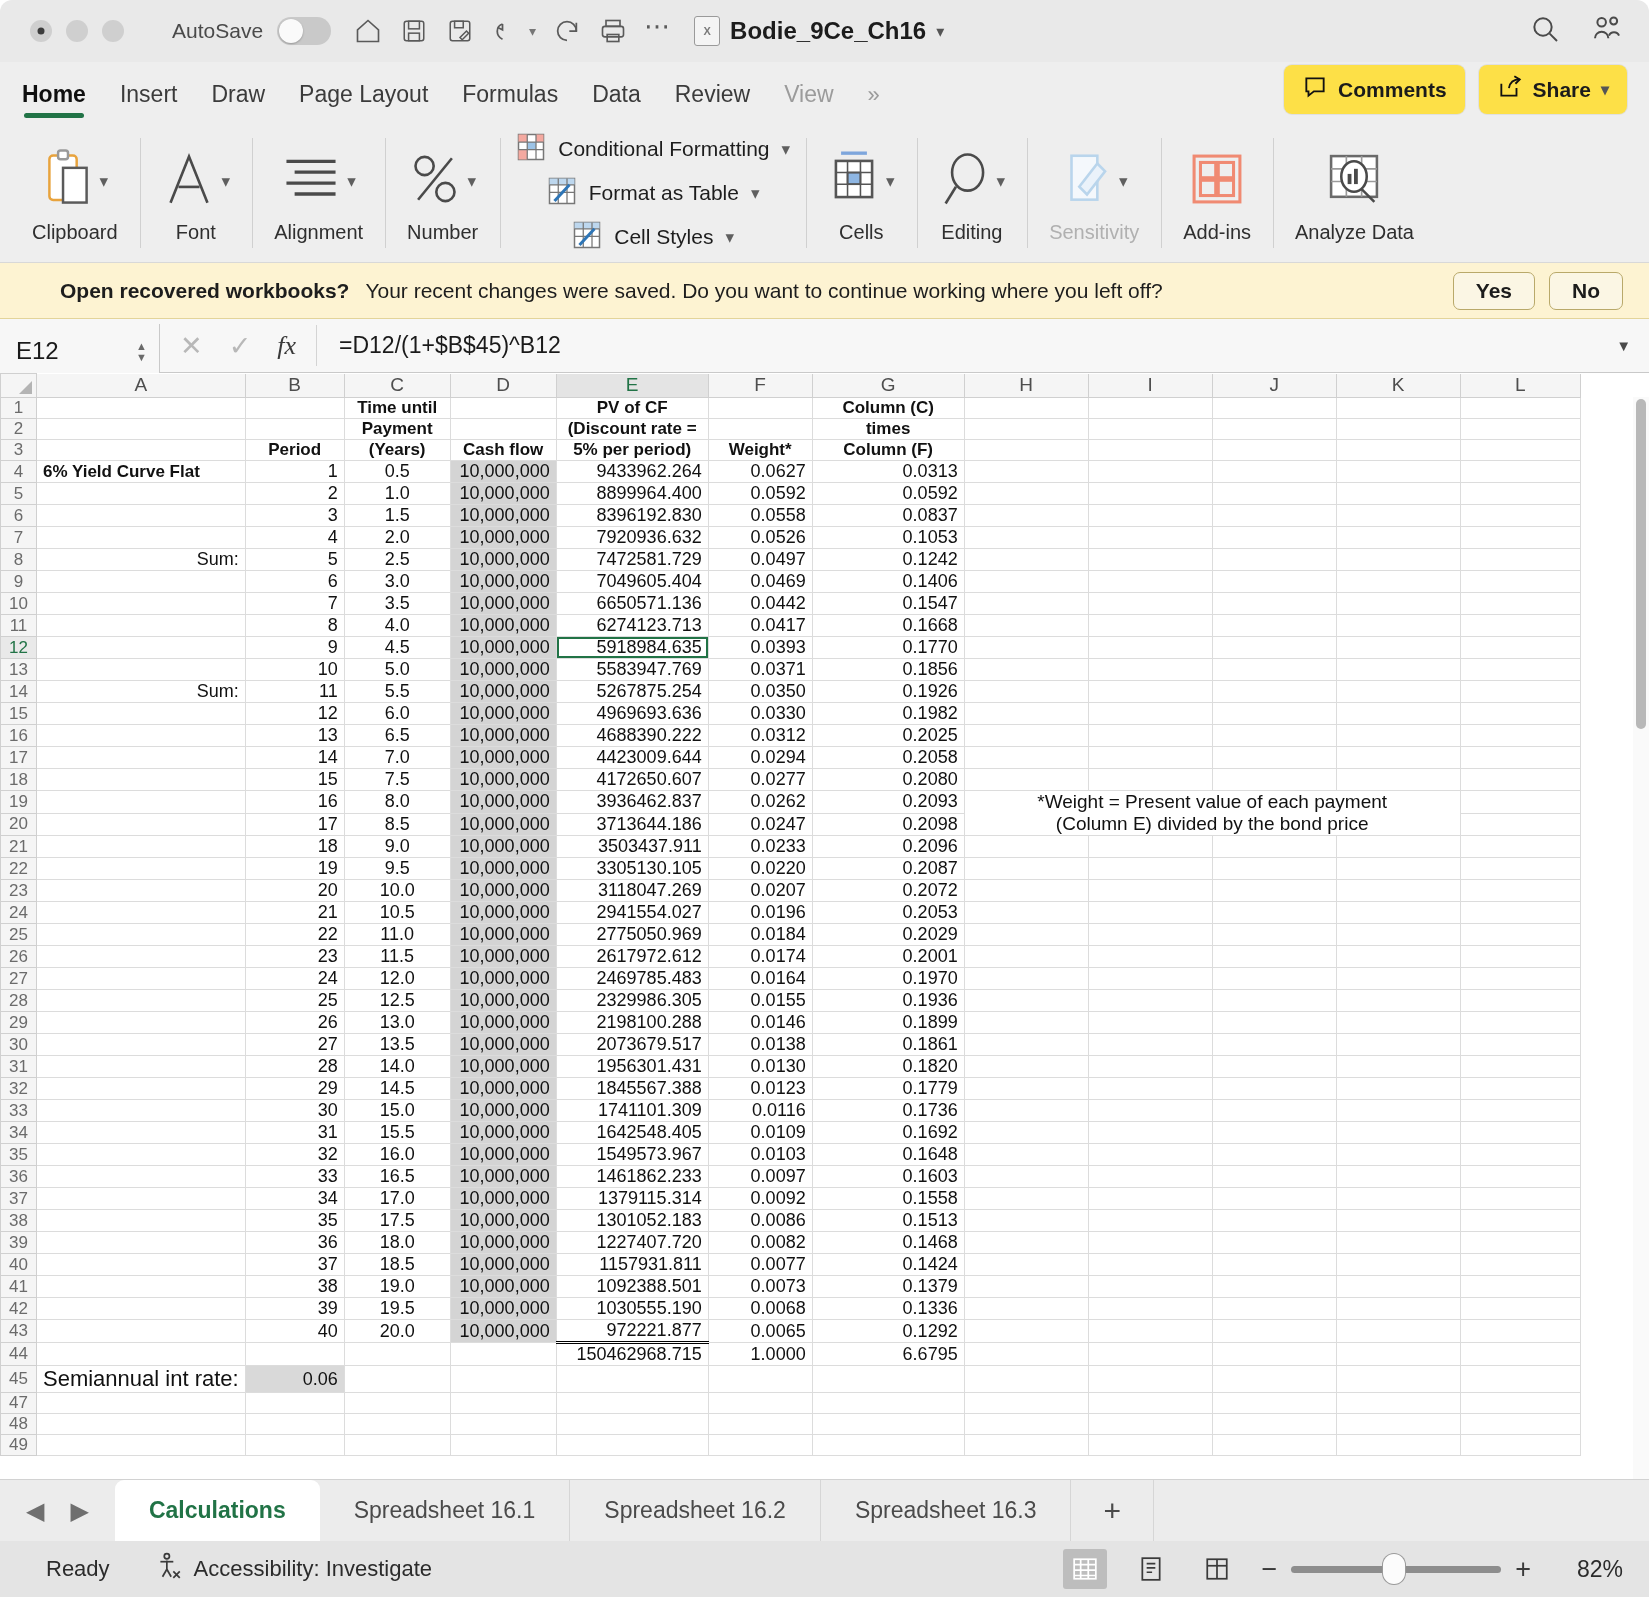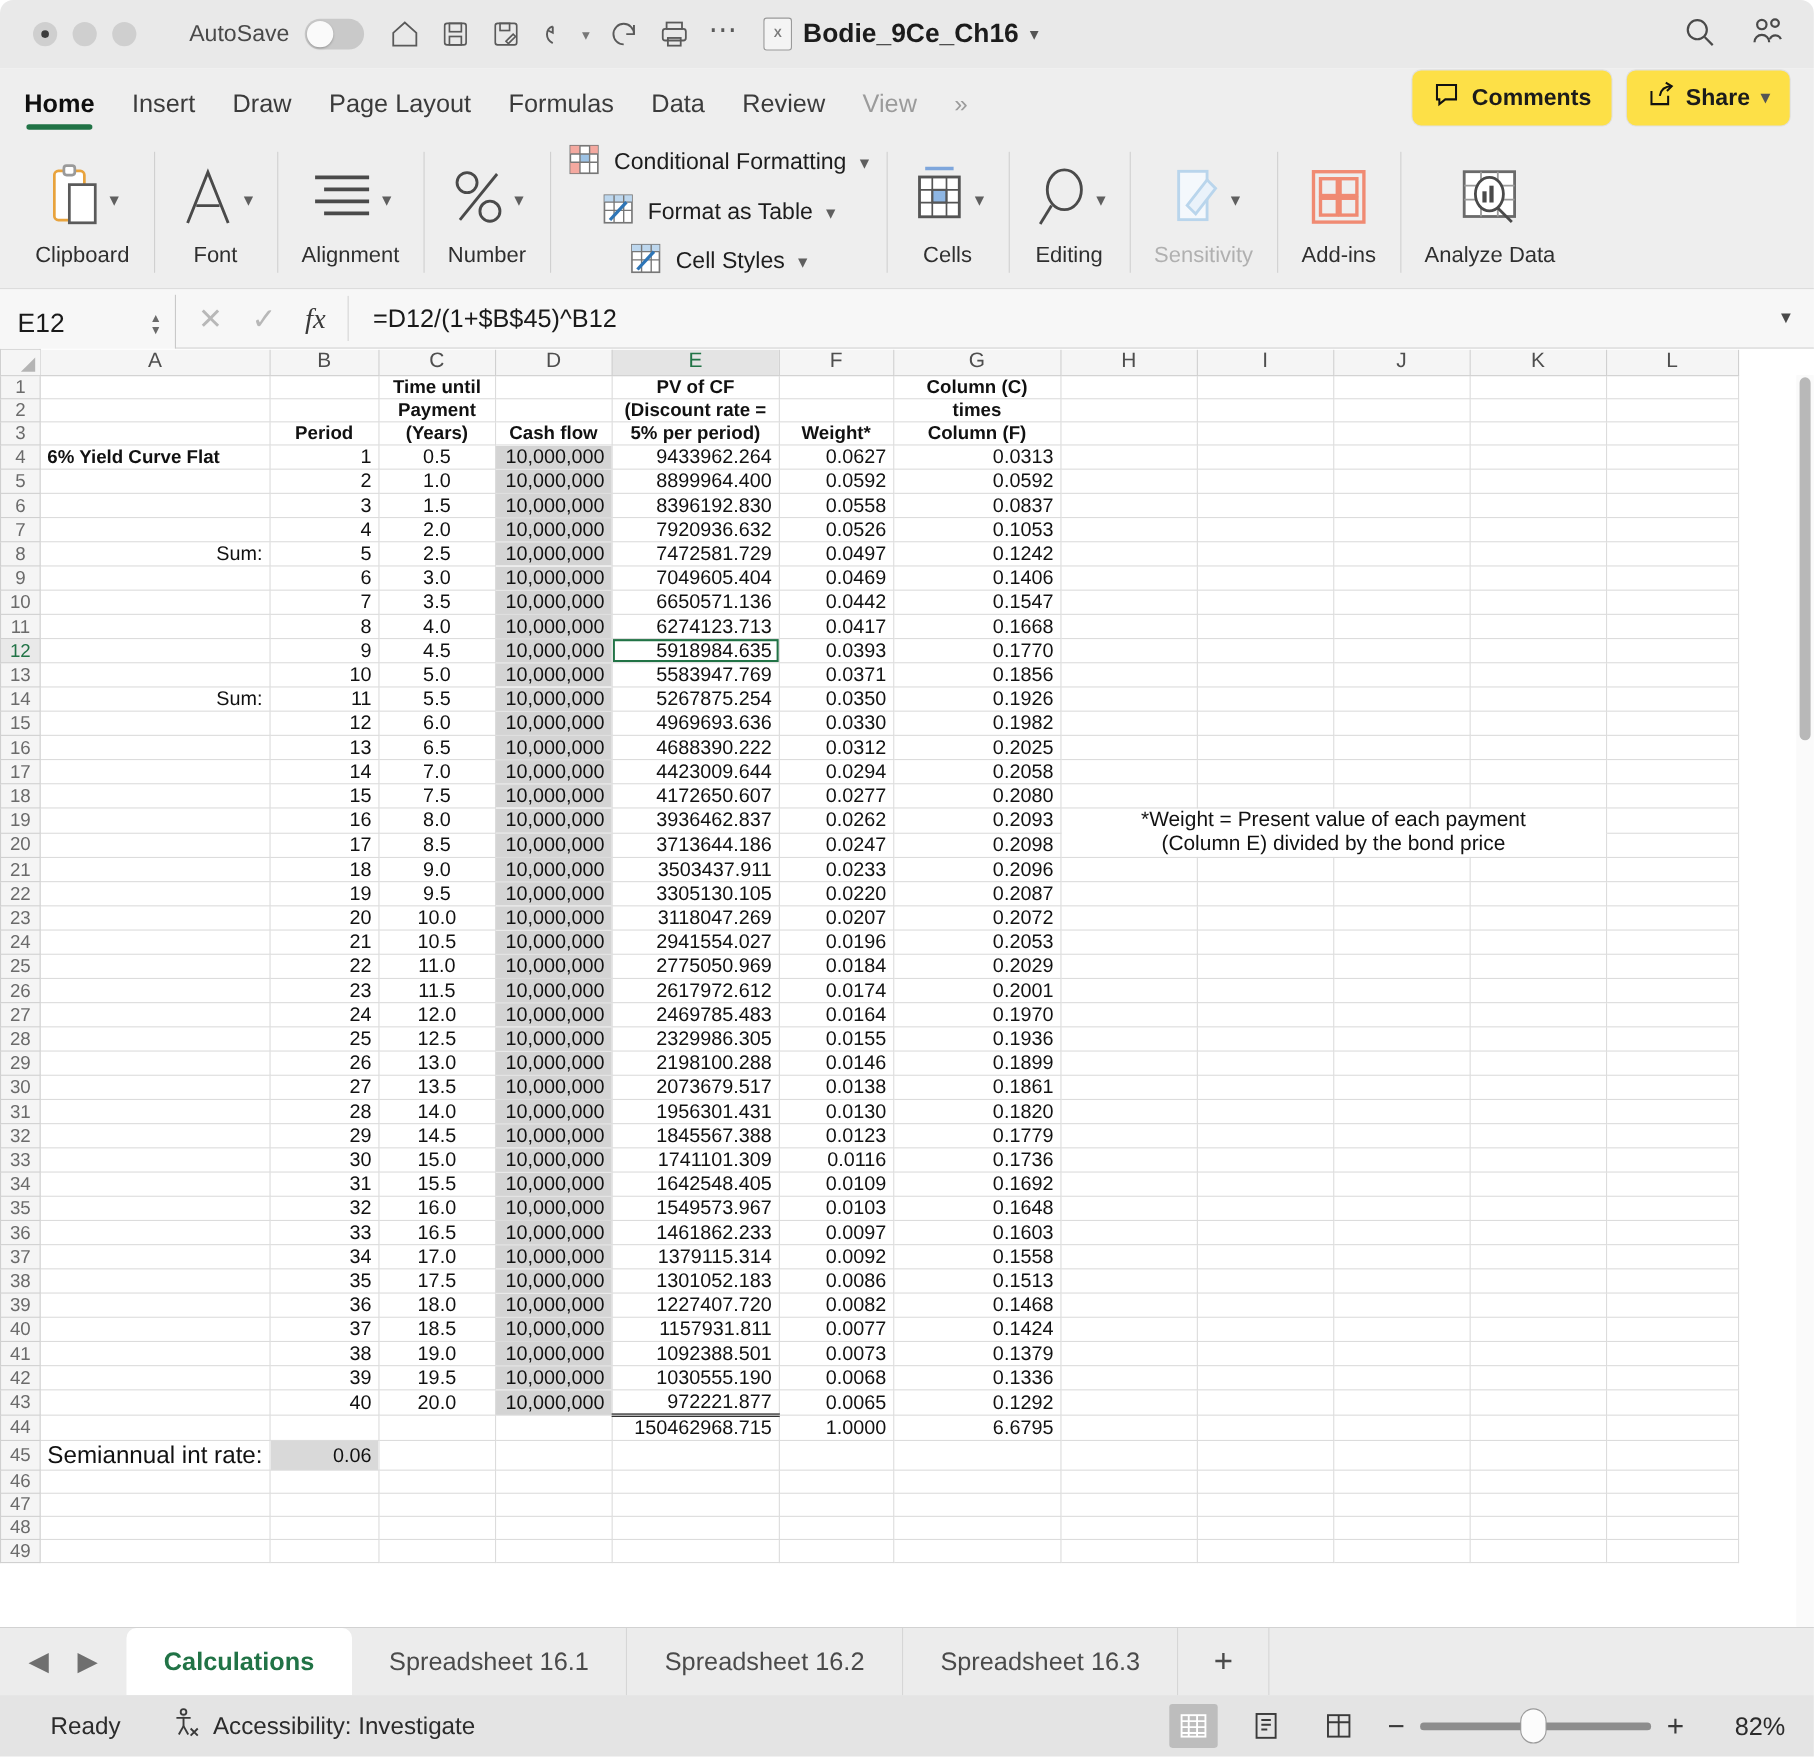--- a/index.html
+++ b/index.html
@@ -457,20 +457,28 @@
             <rect x="17" y="18" width="3" height="8" fill="#4a4a4a"></rect>
               <rect x="22" y="14" width="3" height="12" fill="#4a4a4a"></rect>
             <path d="M28 30 L38 40" stroke="#4a4a4a" stroke-width="2"></path>
             </svg>
         </span>
       </div>
       <div class="rg-label">Analyze Data</div>
     </div>
   </div>
 
+  <div class="recovery">
+    <span class="rec-bold">Open recovered workbooks?</span>
+    <span class="rec-text">Your recent changes were saved. Do you want to continue working where you left off?</span>
+    <div class="rec-btns">
+      <div class="rec-btn">Yes</div>
+      <div class="rec-btn">No</div>
+    </div>
+  </div>
 
   <div class="fbar">
     <div class="namebox">
       <span class="namebox-text">E12</span>
       <span class="spin">
           <i>▲</i>
           <i>▼</i>
         </span>
     </div>
     <div class="fb-icons">
@@ -1154,35 +1162,20 @@
             <td class="cell "></td>
             <td class="cell "></td>
             <td class="cell "></td>
             <td class="cell "></td>
             <td class="cell "></td>
           </tr>
           <tr>
             <td class="rowh">45</td>
             <td class="cell lft" style="font-size: 22px;">Semiannual int rate:</td>
             <td class="cell num shadelite">0.06</td>
-            <td class="cell "></td>
-            <td class="cell "></td>
-            <td class="cell "></td>
-            <td class="cell "></td>
-            <td class="cell "></td>
-            <td class="cell "></td>
-            <td class="cell "></td>
-            <td class="cell "></td>
-            <td class="cell "></td>
-            <td class="cell "></td>
-          </tr>
-          <tr>
-            <td class="rowh">46</td>
-            <td class="cell "></td>
-            <td class="cell "></td>
             <td class="cell "></td>
             <td class="cell "></td>
             <td class="cell "></td>
             <td class="cell "></td>
             <td class="cell "></td>
             <td class="cell "></td>
             <td class="cell "></td>
             <td class="cell "></td>
             <td class="cell "></td>
             <td class="cell "></td>

